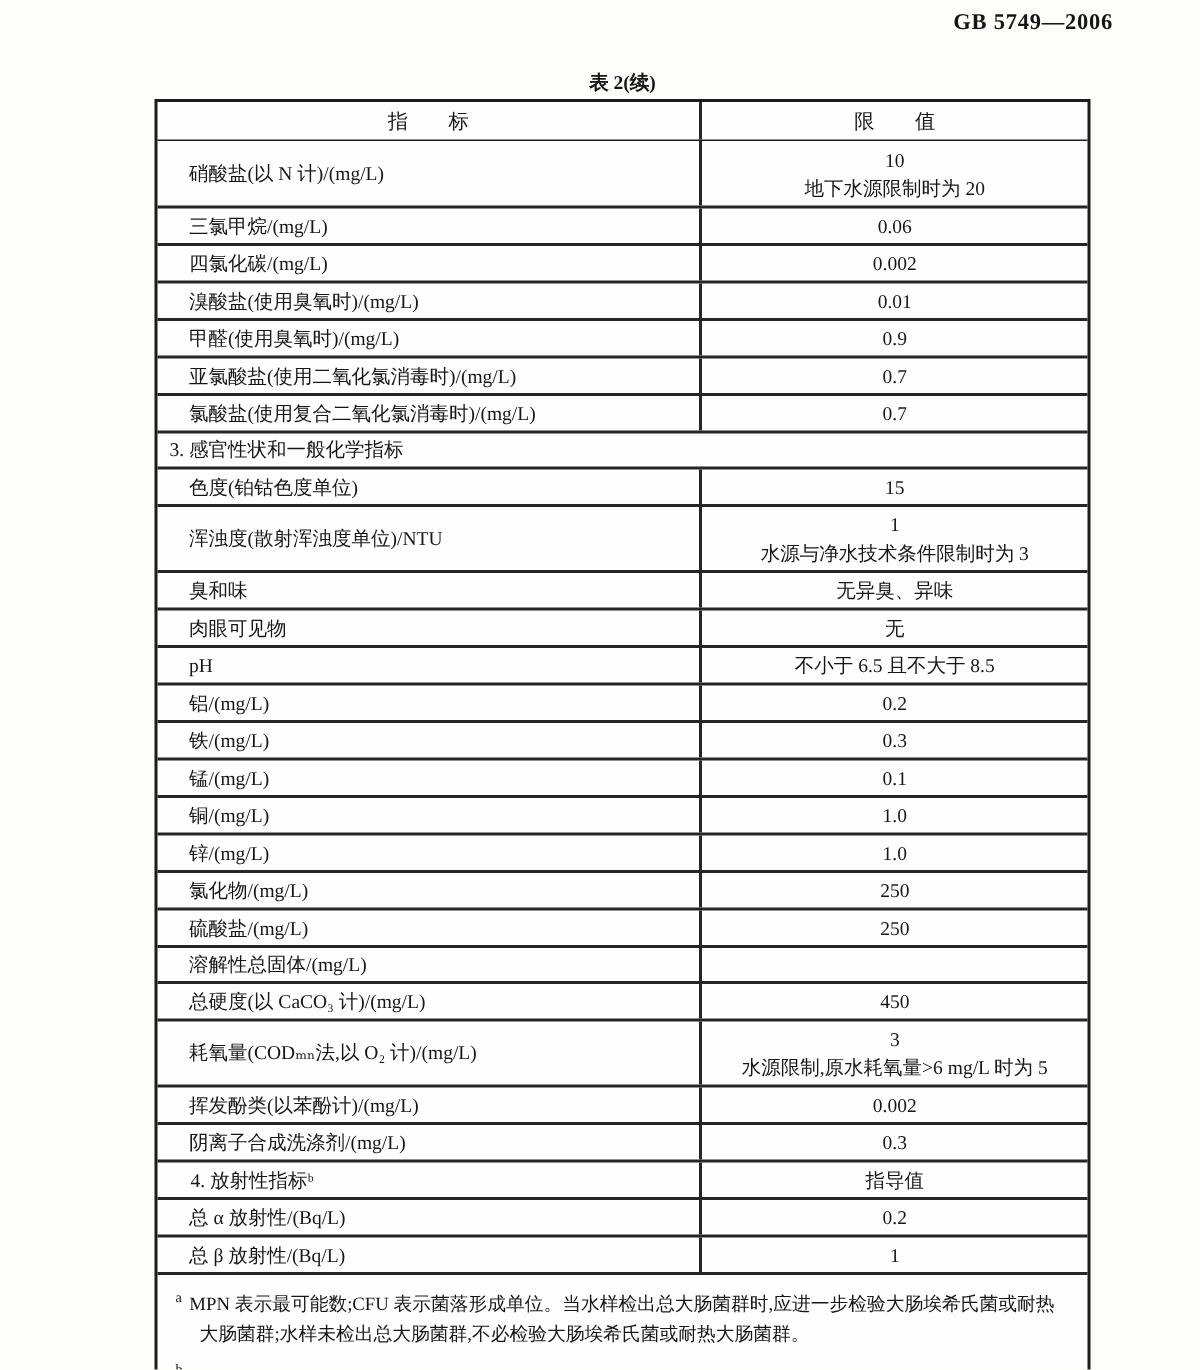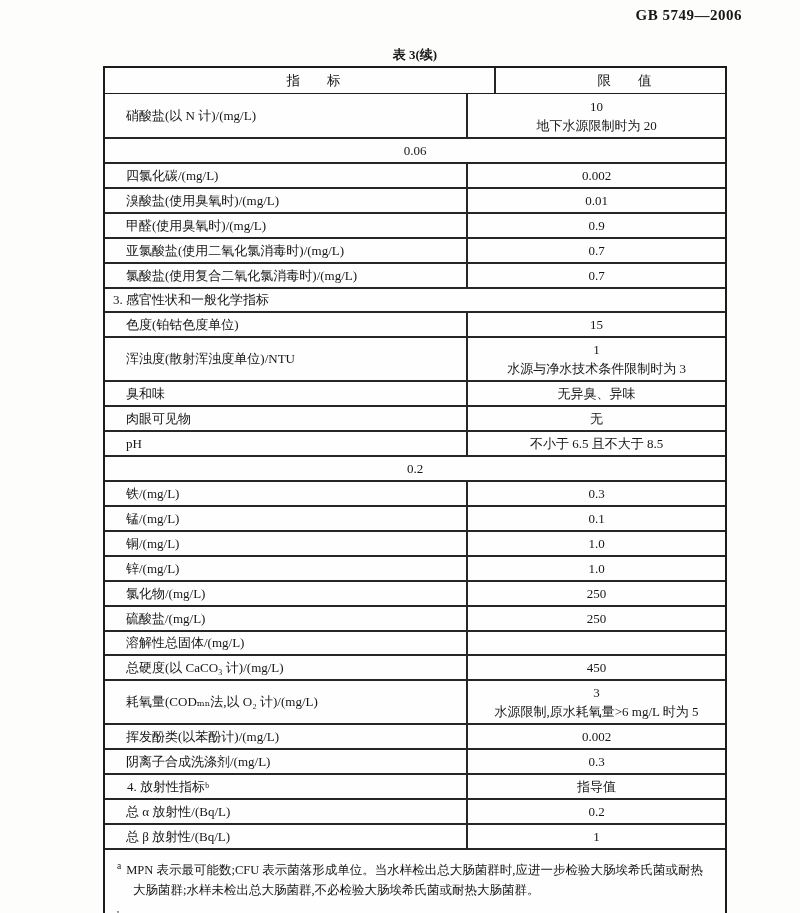--- a/index.html
+++ b/index.html
@@ -46,21 +46,20 @@
   }
   .trow:first-child { border-top: none; }
   .trow.header {
     min-height: 26px;
     border-bottom: 1px solid #1c1c1c;
   }
   .trow.tall { min-height: 43px; }
   .hc {
     display: flex; align-items: center; justify-content: center;
     font-size: 13.5px;
-    margin-left: 28px;
   }
   .hc-ind { width: 363px; border-right: 2px solid #262626; }
   .hc-lim { flex: 1; }
   .c-ind {
     width: 363px;
     border-right: 2px solid #262626;
     display: flex; align-items: center;
     padding: 2px 6px 2px 21px;
     font-size: 13px;
   }
@@ -97,38 +96,39 @@
     margin-right: 5px;
   }
 </style>
 </head>
 <body>
 
 <div class="page">
 
   <div class="doc-number">GB 5749—2006</div>
 
-  <div class="table-title">表 3(续)</div>
+  <div class="table-title">表 2(续)</div>
 
   <div class="gb-table">
 
     <div class="trow header">
       <div class="hc hc-ind">指　　标</div>
       <div class="hc hc-lim">限　　值</div>
     </div>
 
     <div id="table-rows">
         <div class="trow tall">
           <div class="c-ind">硝酸盐(以 N 计)/(mg/L)</div>
           <div class="c-lim">
             <div class="lim-line">10</div>
             <div class="lim-line">地下水源限制时为 20</div>
           </div>
         </div>
         <div class="trow">
+          <div class="c-ind">三氯甲烷/(mg/L)</div>
           <div class="c-lim">
             <div class="lim-line">0.06</div>
           </div>
         </div>
         <div class="trow">
           <div class="c-ind">四氯化碳/(mg/L)</div>
           <div class="c-lim">
             <div class="lim-line">0.002</div>
           </div>
         </div>
@@ -184,20 +184,21 @@
             <div class="lim-line">无</div>
           </div>
         </div>
         <div class="trow">
           <div class="c-ind">pH</div>
           <div class="c-lim">
             <div class="lim-line">不小于 6.5 且不大于 8.5</div>
           </div>
         </div>
         <div class="trow">
+          <div class="c-ind">铝/(mg/L)</div>
           <div class="c-lim">
             <div class="lim-line">0.2</div>
           </div>
         </div>
         <div class="trow">
           <div class="c-ind">铁/(mg/L)</div>
           <div class="c-lim">
             <div class="lim-line">0.3</div>
           </div>
         </div>

